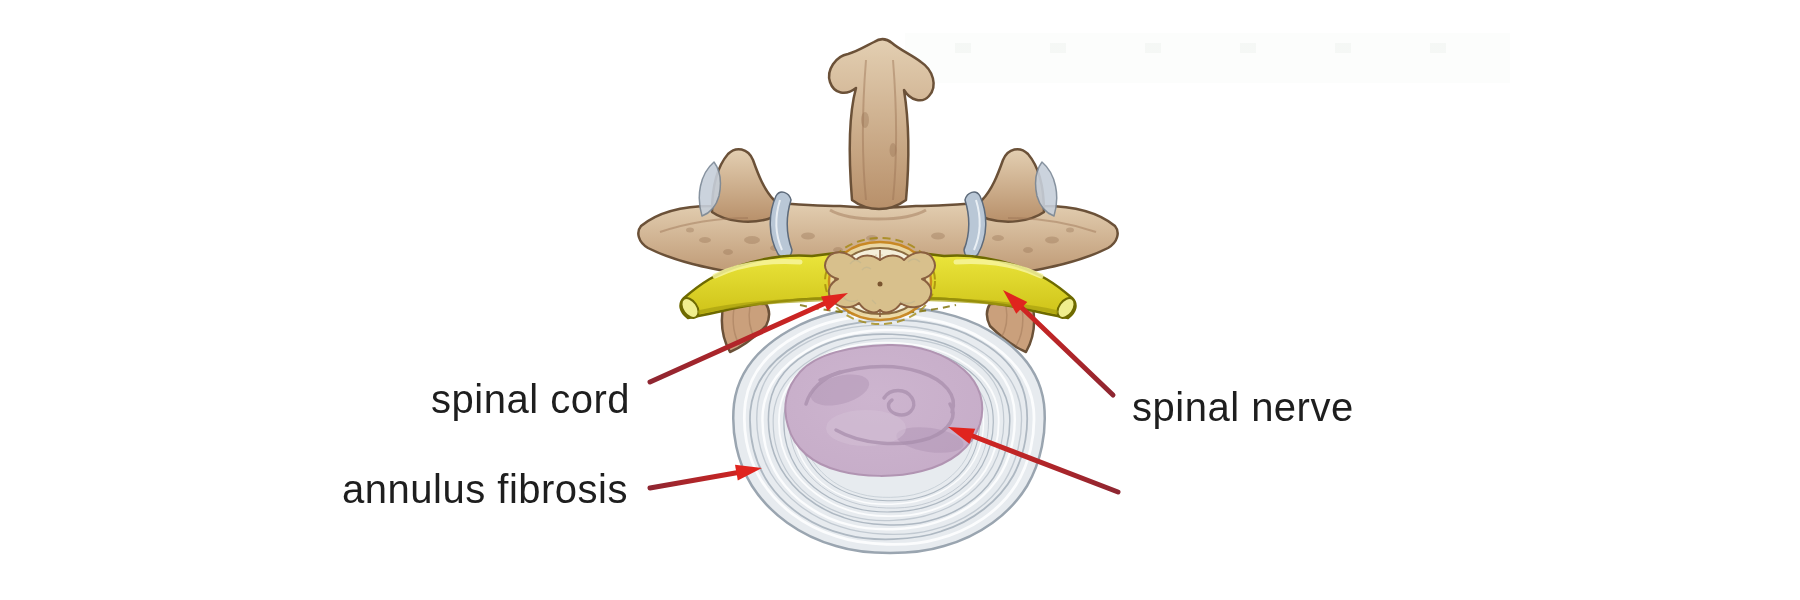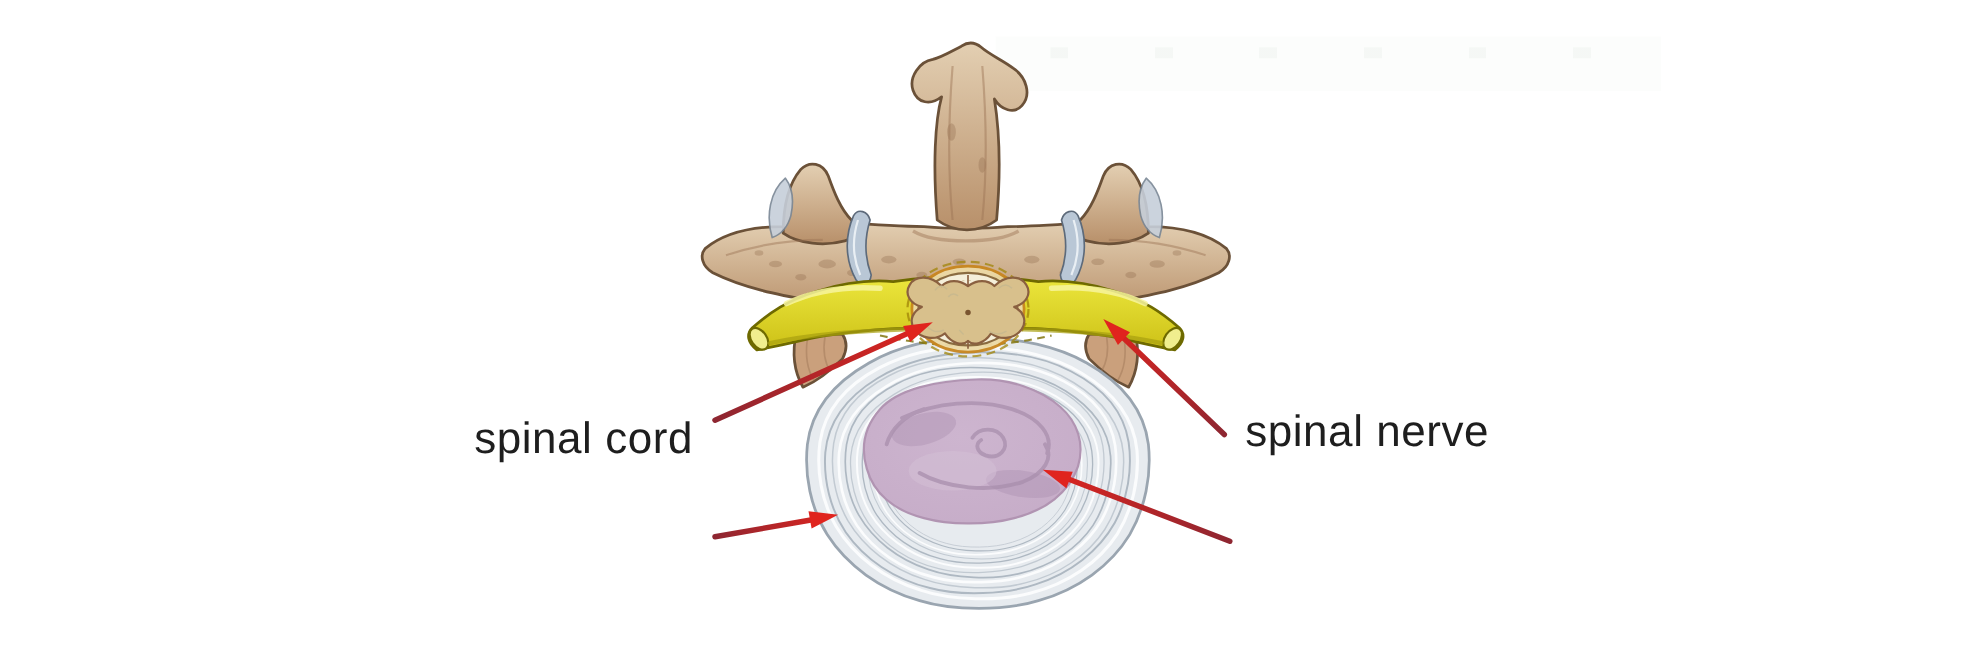--- a/index.html
+++ b/index.html
@@ -26,21 +26,21 @@
     position:relative;width:1800px;height:600px;background:var(--background);
     overflow:hidden;font-family:"Liberation Sans",sans-serif;
   }
   .stage svg{position:absolute;left:0;top:0;}
   .lbl{
     position:absolute;font-size:40px;line-height:1.1;color:var(--label-text);
     white-space:nowrap;letter-spacing:0.5px;
   }
   #lbl-spinal-cord{right:1170px;top:377px;}
   #lbl-annulus-fibrosis{right:1172px;top:467px;}
-  #lbl-spinal-nerve{left:1132px;top:370px;}
+  #lbl-spinal-nerve{left:1132px;top:385px;}
   #lbl-nucleus-pulposus{left:1134px;top:467px;}
   .watermark-band{
     position:absolute;left:905px;top:33px;width:605px;height:50px;
     background:
       repeating-linear-gradient(90deg, rgba(175,195,185,.18) 0 16px, rgba(0,0,0,0) 16px 95px) 50px 10px / 100% 10px no-repeat,
       #fbfdfa;
     opacity:.55;pointer-events:none;
   }
 </style>
 </head>
@@ -213,14 +213,15 @@
         <polygon fill="var(--arrow-red-head)" points="762,468 737.8,480.5 735.0,464.7"></polygon>
       </g>
       <g>
         <line x1="1118" y1="492" x2="970" y2="435" stroke="url(#ag4)" stroke-width="5"></line>
         <polygon fill="var(--arrow-red-head)" points="948,427 975.2,428.8 969.4,443.8"></polygon>
       </g>
     </g>
   </svg>
 
   <div class="lbl" id="lbl-spinal-cord">spinal cord</div>
+  <div class="lbl" id="lbl-annulus-fibrosis">annulus fibrosis</div>
   <div class="lbl" id="lbl-spinal-nerve">spinal nerve</div>
 </div>
 
 </body></html>

